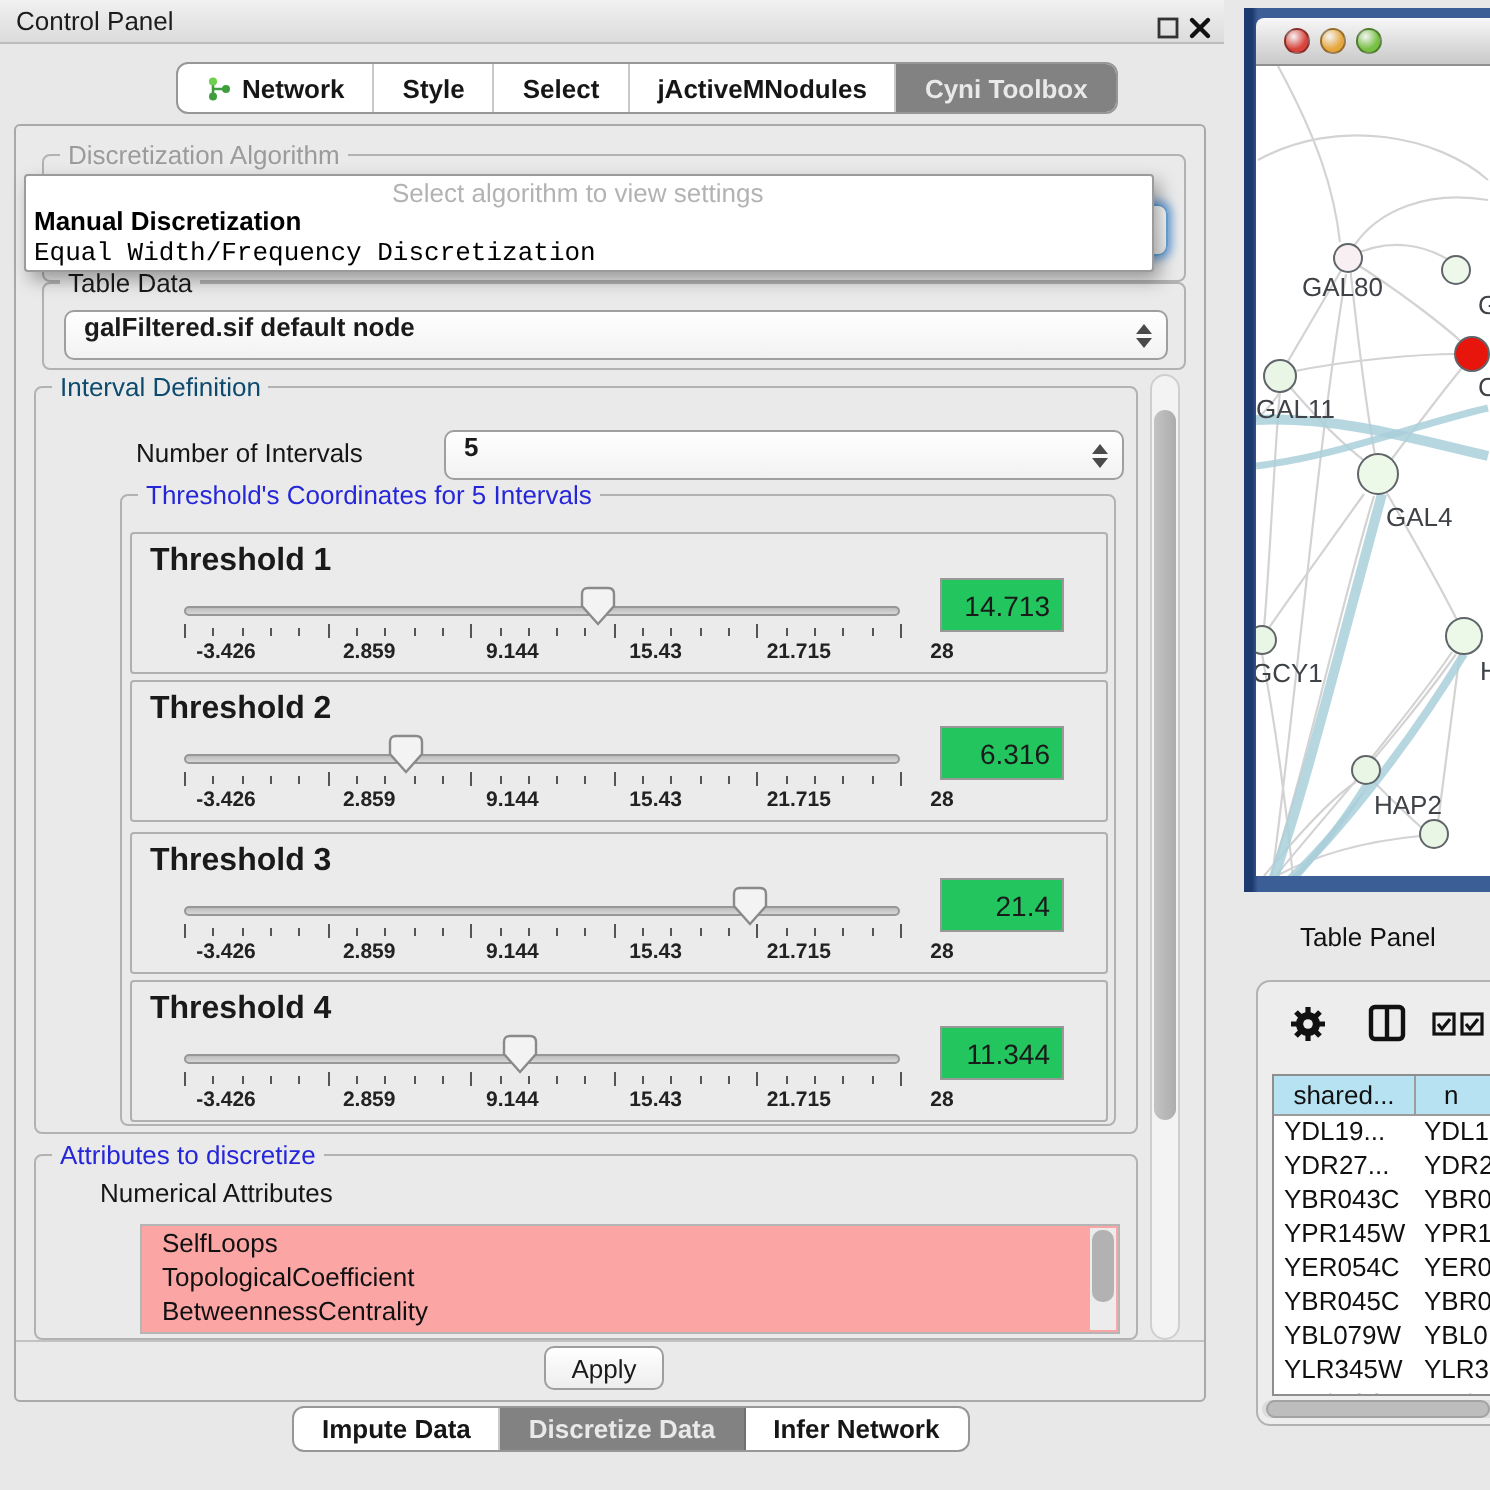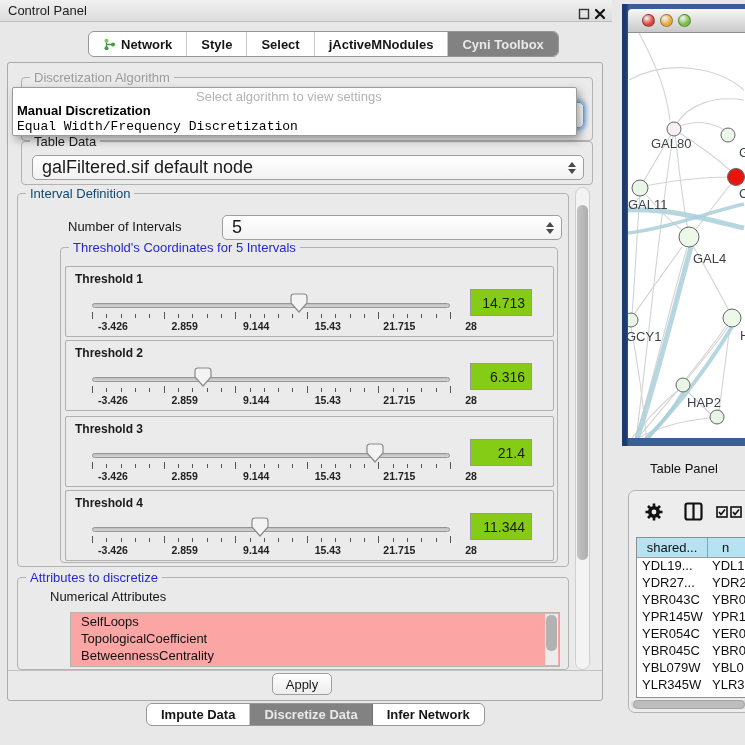--- a/index.html
+++ b/index.html
@@ -28,47 +28,47 @@
     background:#eaeaea; border:1px solid #a9a9a9; border-radius:3px; }
 
   .groupbox { position:absolute; border:1px solid #b2b2b2; border-radius:4px; }
   .group-label { position:absolute; top:-8px; left:8px; background:#eaeaea; padding:0 4px;
     font-size:13px; white-space:nowrap; }
   .lbl-grey { color:#9b9b9b; }
   .lbl-green { color:#0c4a6e;text-align:right; }
   .lbl-blue { color:#2626d9; }
 
   .combo { position:absolute; background:linear-gradient(#ffffff,#f2f2f2); border:1px solid #9f9f9f;
-    border-radius:5px; display:flex; align-items:center; padding-left:9px; font-size:18px; cursor:default; }
+    border-radius:5px; display:flex; align-items:flex-start; padding-left:9px; font-size:13px; cursor:default;font-weight:bold; }
   .combo .stepper { position:absolute; right:7px; top:50%; transform:translateY(-50%);
     display:flex; flex-direction:column; gap:2px; }
   .tri-up { width:0; height:0; border-left:4px solid transparent; border-right:4px solid transparent; border-bottom:5px solid #4a4a4a; }
   .tri-dn { width:0; height:0; border-left:4px solid transparent; border-right:4px solid transparent; border-top:5px solid #4a4a4a; }
   .combo.focused { box-shadow:0 0 4px 2px rgba(95,155,220,.85); border-color:#6aa6dc; }
 
   .popup { position:absolute; left:12px; top:87px; width:565px; height:49px; background:#fff;
     border:1px solid #9b9b9b; border-radius:2px; box-shadow:3px 4px 9px rgba(0,0,0,.35); z-index:60; }
   .popup .prompt { position:absolute; left:183px; top:1px; font-size:13px; color:#b3b3b3; }
   .popup .opt1 { position:absolute; left:4px; top:15px; font-size:13px; font-weight:bold; color:#000; }
   .popup .opt2 { position:absolute; left:4px; top:31px; font-size:13px; color:#000;font-family:Liberation Mono, monospace; }
 
   .bold-lbl { font-weight:normal; font-size:13px; color:#161616; position:absolute; white-space:nowrap; }
 
   .threshold-box { position:absolute; left:4px; width:489px; height:71px; background:#ebebeb;
     border:1px solid #b0b0b0; border-radius:2px; }
-  .thr-title { position:absolute; left:9px; top:5px; font-weight:bold; font-size:12px; }
+  .thr-title { position:absolute; left:9px; top:5px; font-weight:bold; font-size:16px; }
   .sl-track { position:absolute; left:26px; top:36px; width:358px; height:5px;
     background:linear-gradient(#bdbdbd,#d6d6d6); border:1px solid #979797; border-radius:3px; }
   .sl-handle { position:absolute; top:26px; width:18px; height:20px; cursor:pointer; }
   .tick-strip { position:absolute; left:26px; top:45px; width:358px; height:8px; }
   .tick { position:absolute; top:2px; width:1px; height:4px; background:#555; }
   .tick.major { top:0; height:7px; }
   .tick-labels { position:absolute; left:26px; top:53px; width:358px; height:12px; }
   .tick-labels span { position:absolute; transform:translateX(-50%); font-size:10.5px; font-weight:bold; color:#222; white-space:nowrap;margin-left:21px; }
-  .thr-value { position:absolute; left:404px; top:22px; width:62px; height:27px; background:#84cc16;
+  .thr-value { position:absolute; left:404px; top:22px; width:62px; height:27px; background:#22c55e;
     border:1px solid #989898; display:flex; align-items:center; justify-content:flex-end;
     padding-right:6px; font-size:14px; }
 
   .vscroll { position:absolute; left:567px; top:124px; width:15px; height:483px;
     background:#f3f3f3; border:1px solid #cfcfcf; border-radius:8px; }
   .vscroll .thumb { position:absolute; left:1px; top:17px; width:11px; height:355px;
     background:linear-gradient(90deg,#c3c3c3,#adadad); border-radius:6px; }
 
   .attr-list { position:absolute; left:52px; top:34px; width:490px; height:55px; background:#fca5a5;
     border:1px solid #b5b5b5; overflow:hidden; }

